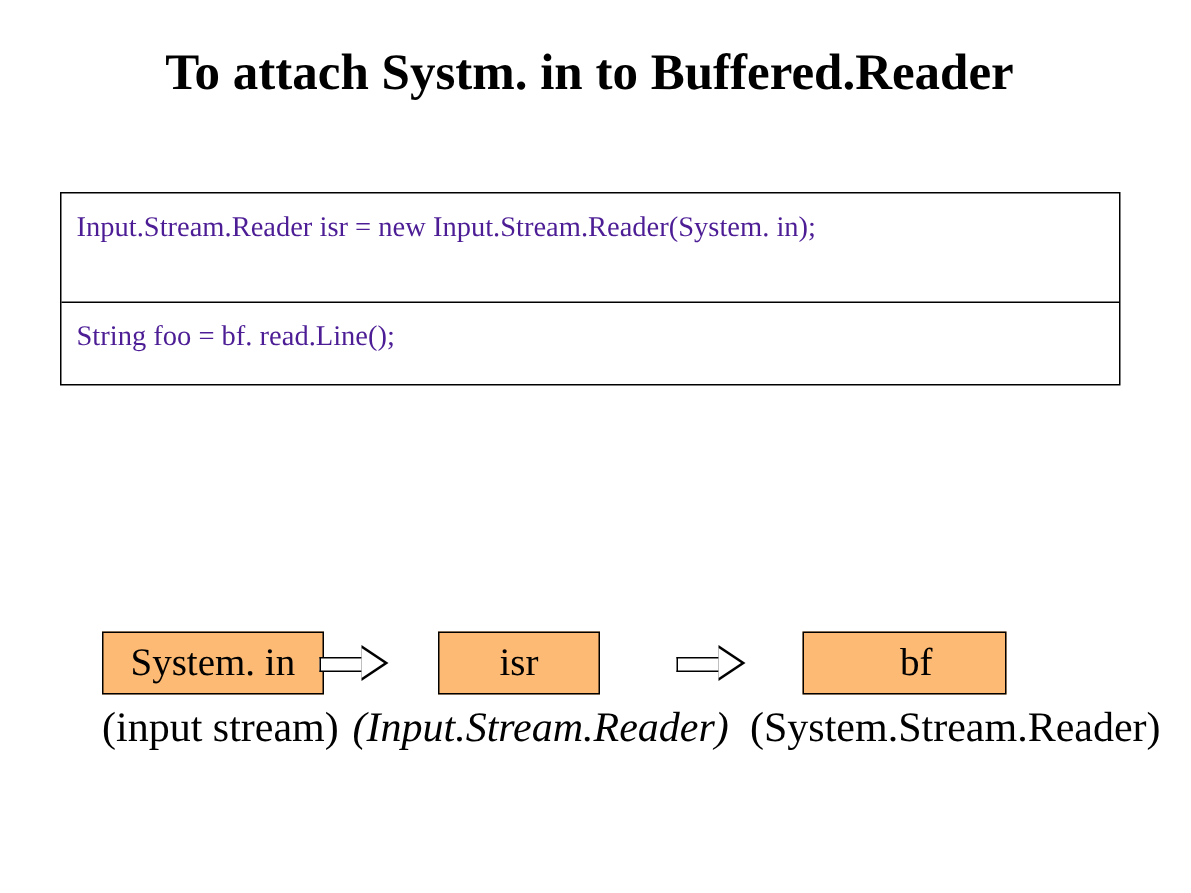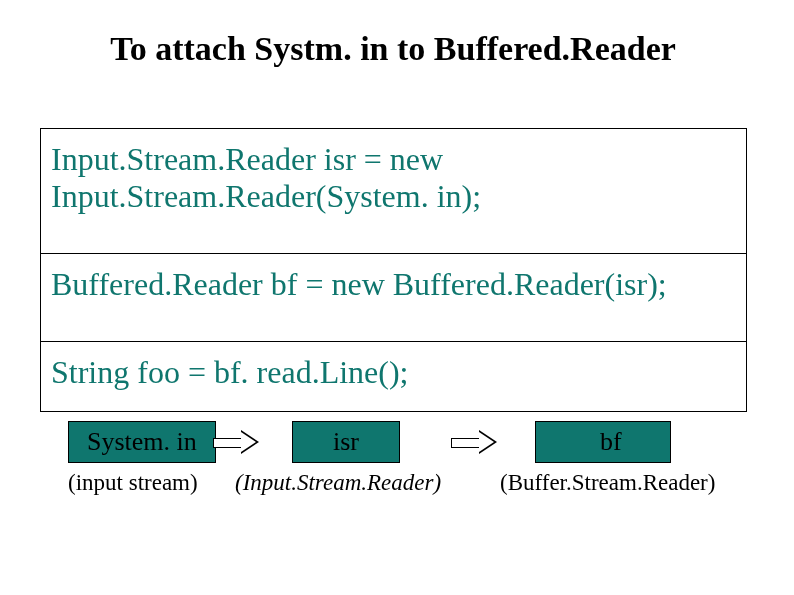--- a/index.html
+++ b/index.html
@@ -24,37 +24,37 @@
   .code-box {
     position: absolute;
     left: 40px;
     top: 128px;
     width: 705px;
     border: 1px solid #000;
   }
   .code-line {
     border-bottom: 1px solid #000;
     padding: 12px 10px 38px 10px;
-    font-size: 32px;
-    color: #0f766e;
+    font-size: 19px;
+    color: #4c1d95;
   }
   .code-line:last-child {
     border-bottom: none;
     padding-bottom: 20px;
   }
   .node {
     position: absolute;
     border: 1px solid #000;
     font-size: 26px;
     padding: 5px 18px;
-    background: #0f766e;
+    background: #fdba74;
   }
   .sub {
     position: absolute;
-    font-size: 23px;
+    font-size: 28px;
   }
   .arrow {
     position: absolute;
   }
   .arrow-body {
     position: absolute;
     border-top: 1px solid #000;
     border-bottom: 1px solid #000;
     border-left: 1px solid #000;
     height: 8px;
@@ -84,23 +84,20 @@
 
 <div class="title">
   <span>To attach Systm. in to Buffered.Reader</span>
 </div>
 
 <div class="code-box">
   <div class="code-line">
     <span>Input.Stream.Reader isr = new Input.Stream.Reader(System. in);</span>
   </div>
   <div class="code-line">
-    <span>Buffered.Reader bf = new Buffered.Reader(isr);</span>
-  </div>
-  <div class="code-line">
     <span>String foo = bf. read.Line();</span>
   </div>
 </div>
 
 <div class="node" style="left:68px; top:421px;">
   <span>System. in</span>
 </div>
 <div class="sub" style="left:68px; top:470px;">
   <span>(input stream)</span>
 </div>
@@ -123,14 +120,14 @@
   <div class="arrow-body" style="left:0; top:8px; width:28px;"></div>
   <div class="arrow-head" style="left:28px; top:0;">
     <div class="arrow-head-inner"></div>
   </div>
 </div>
 
 <div class="node" style="left:535px; top:421px; padding-left:64px; padding-right:48px;">
   <span>bf</span>
 </div>
 <div class="sub" style="left:500px; top:470px;">
-  <span>(Buffer.Stream.Reader)</span>
+  <span>(System.Stream.Reader)</span>
 </div>
 
 </body></html>

